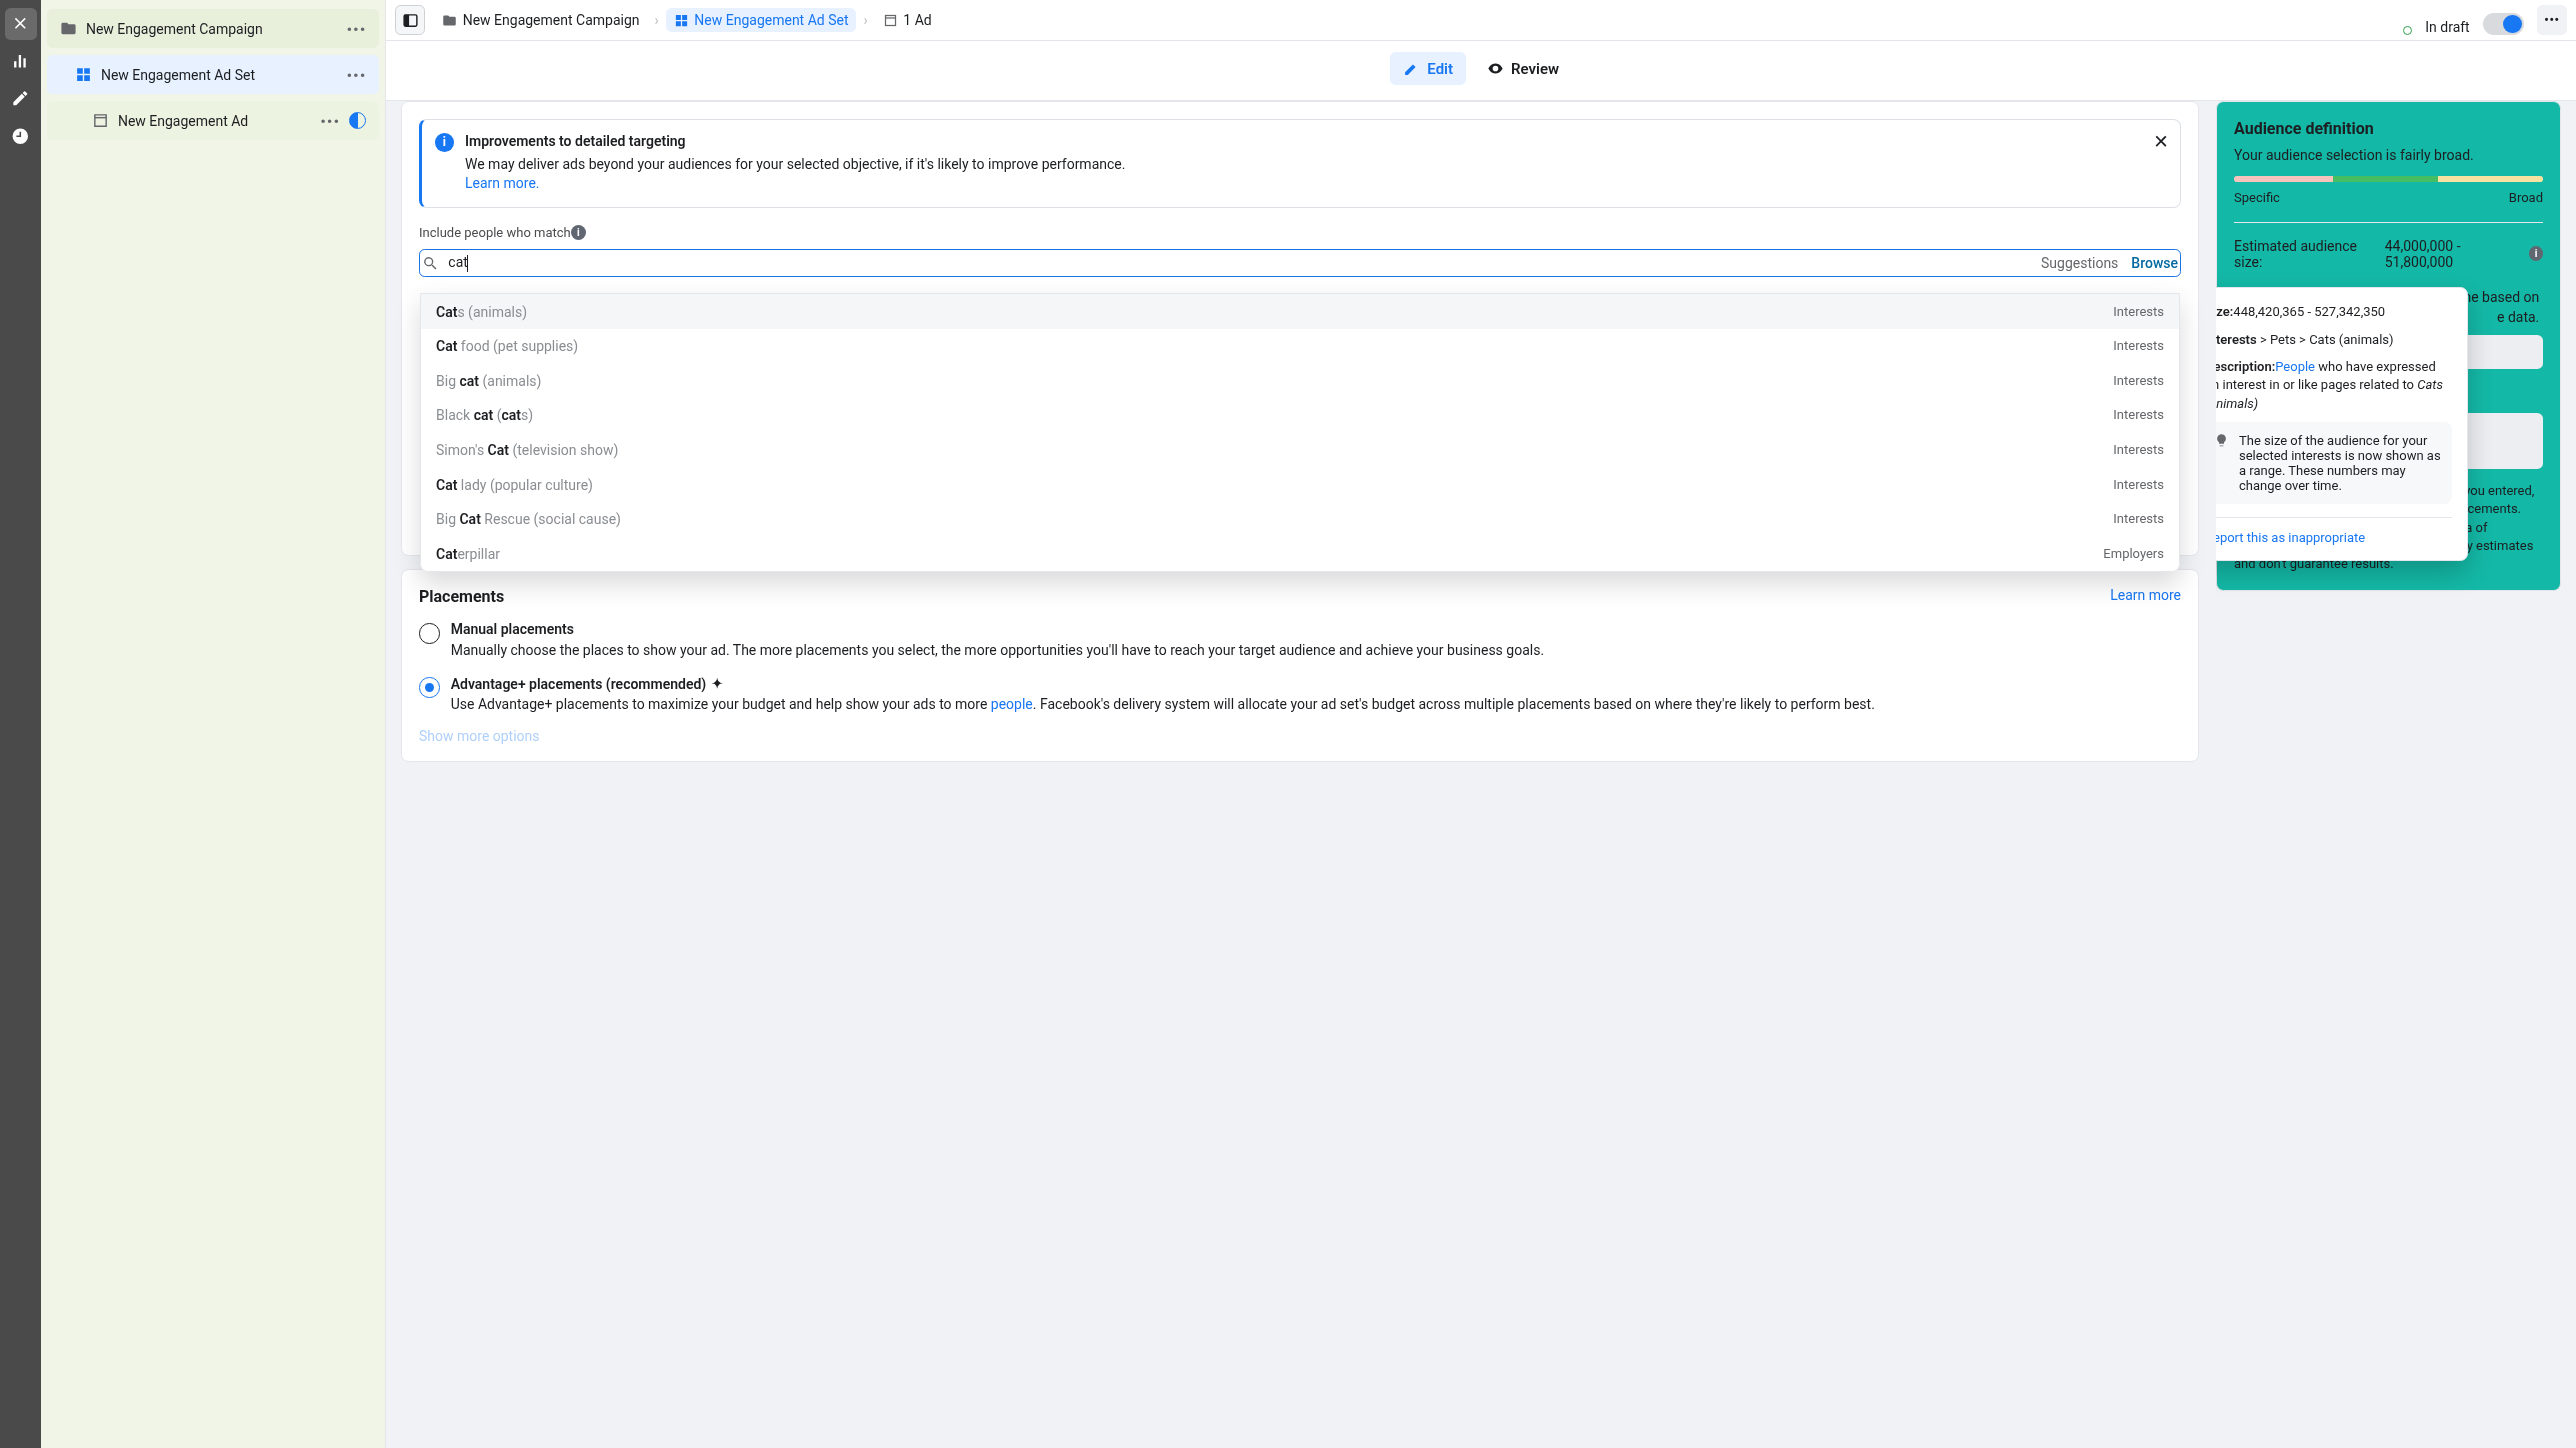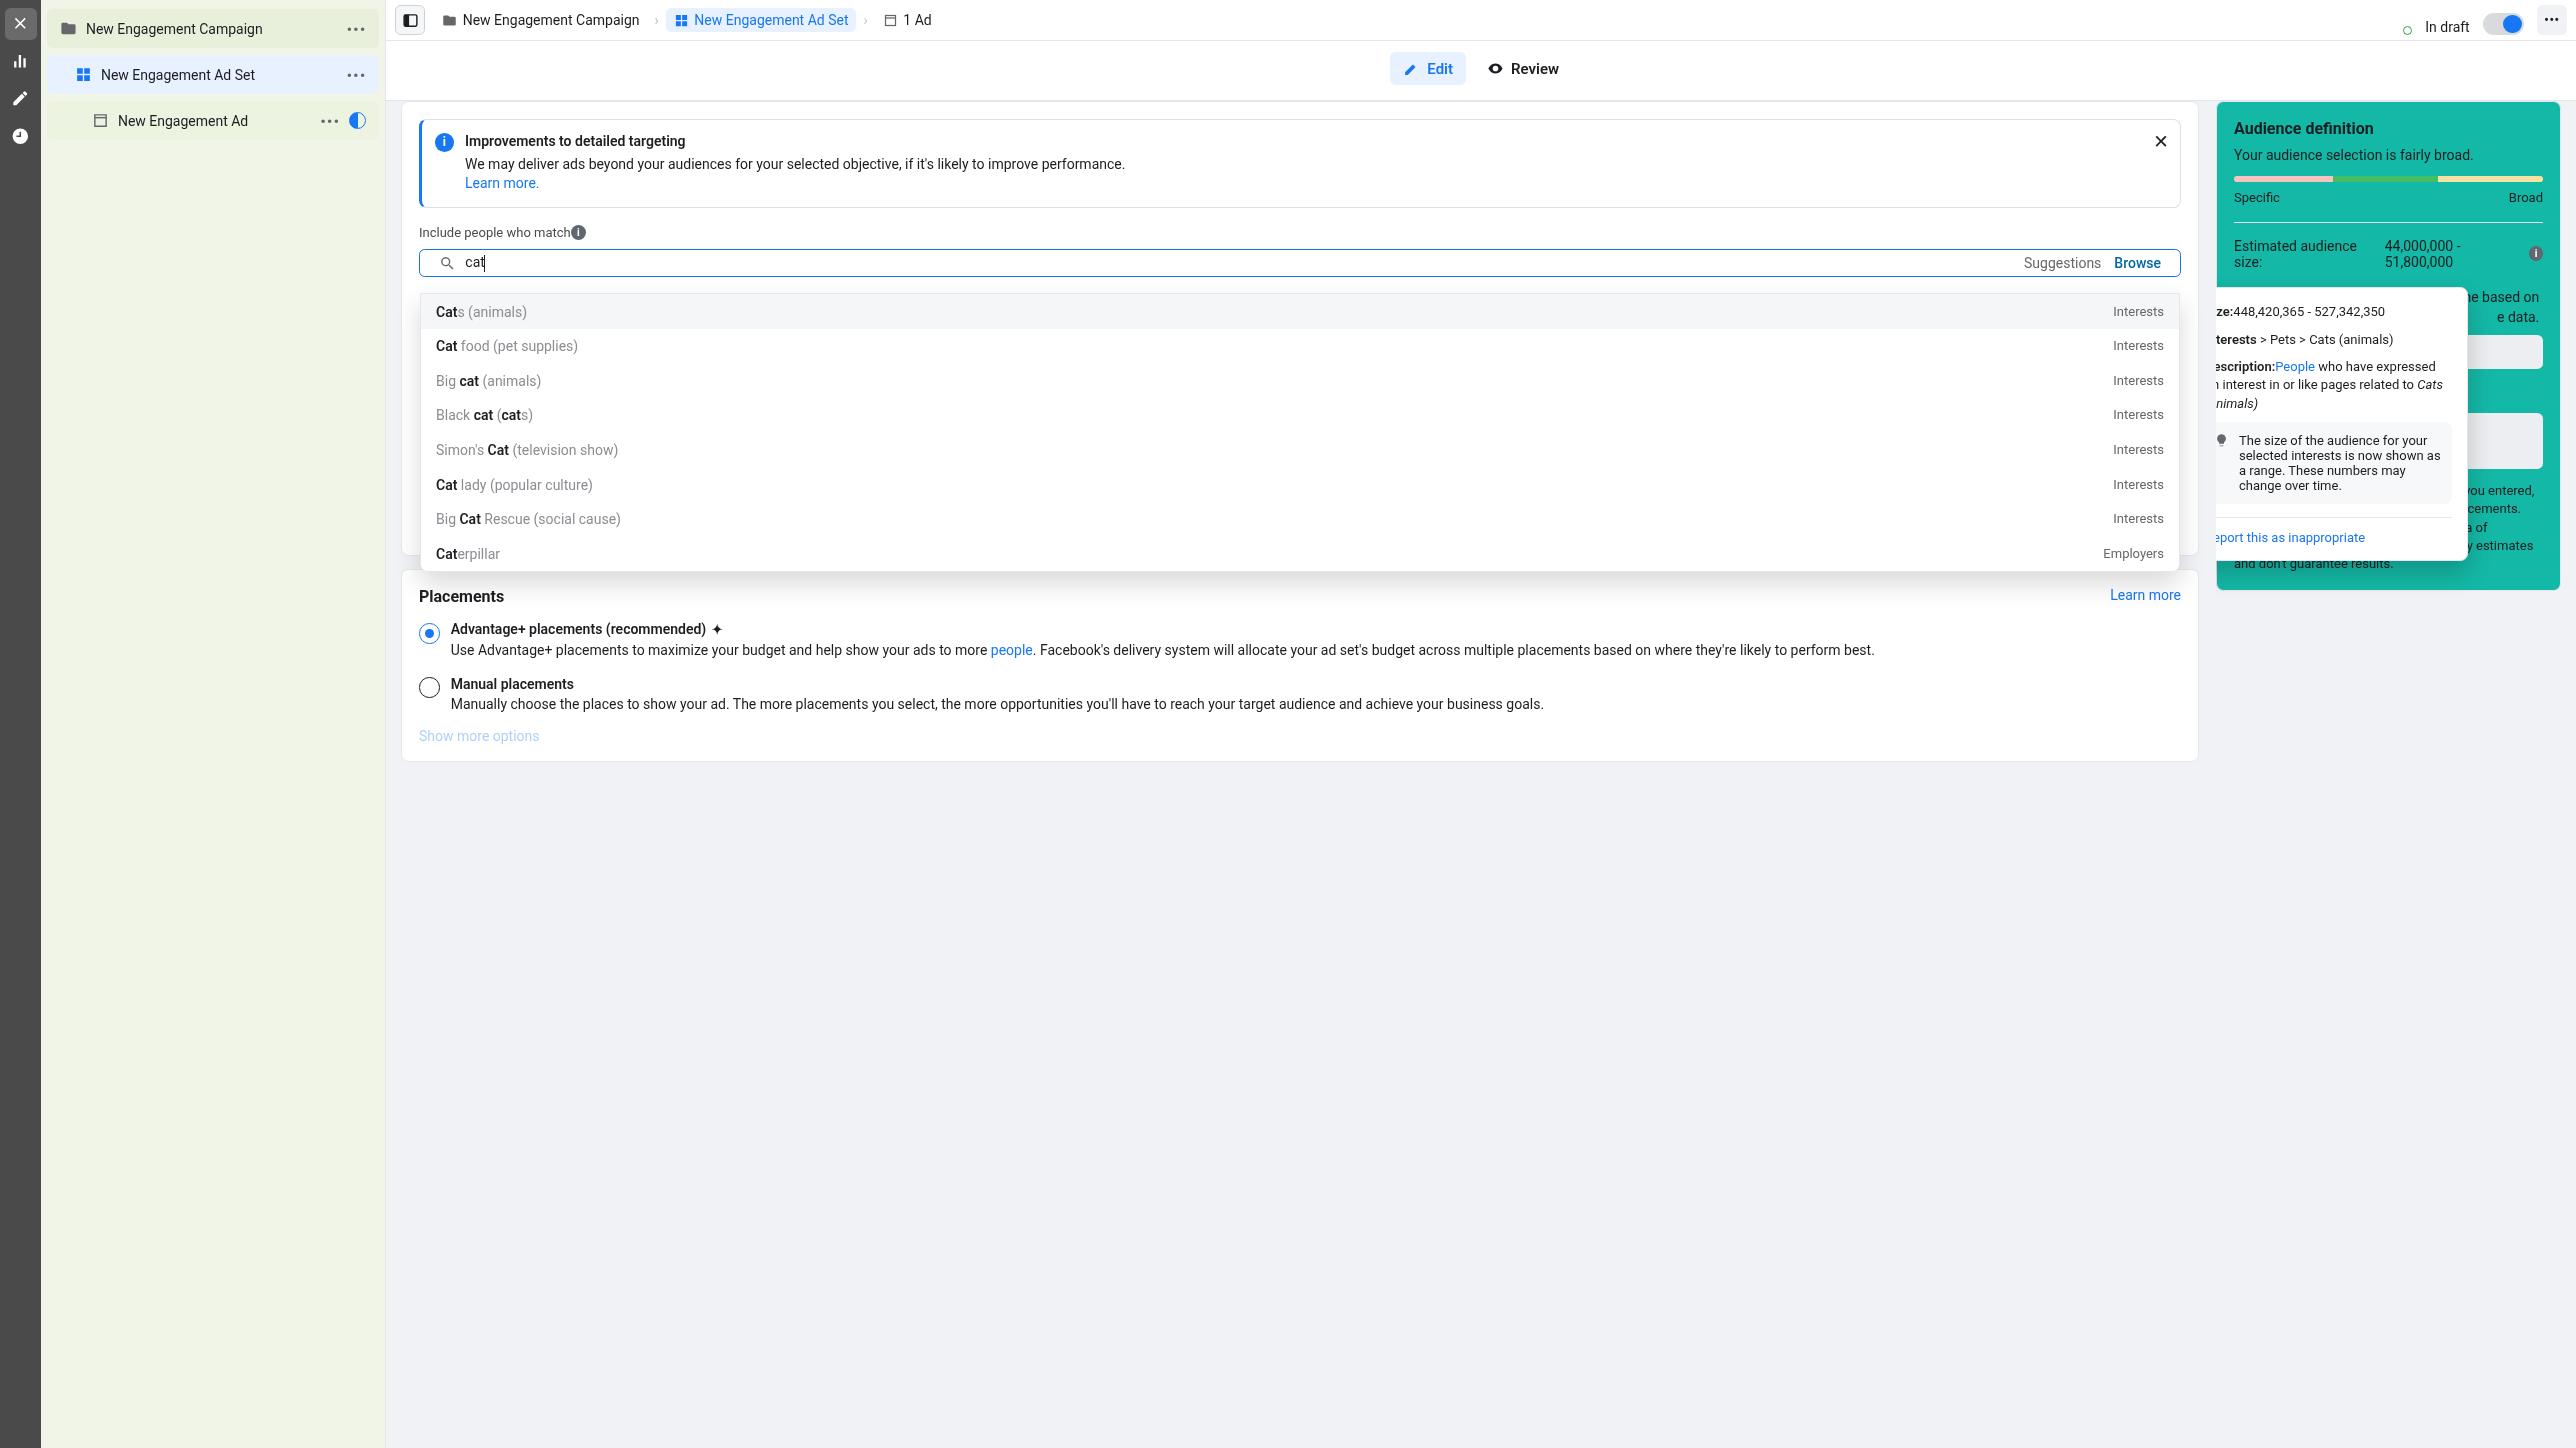--- a/index.html
+++ b/index.html
@@ -54,21 +54,21 @@
   .banner .info-i { position:absolute; left:13px; top:13px; width:18.6px; height:18.6px; border-radius:50%; background:#1877f2; color:#fff; font-size:12px; display:flex; align-items:center; justify-content:center; font-weight:bold; }
   .banner h3 { font-size:14px; font-weight:600; margin-bottom:5.6px; }
   .banner p { font-size:14px; color:#1c1e21; line-height:1.4; }
   .banner a { color:#1877f2; text-decoration:none; }
   .banner .close-x { position:absolute; right:11.2px; top:11.2px; font-size:18.6px; color:#1c1e21; cursor:pointer; }
 
   .field-label { font-size:13px; color:#4b4c4f; display:flex; align-items:center; gap:0; margin:17px 0 9.3px 0; }
   .info-dot { width:15px; height:15px; border-radius:50%; background:#606770; color:#fff; font-size:10.2px; display:inline-flex; align-items:center; justify-content:center; font-weight:bold; }
 
   
-  .combo { border:0.9px solid #1b74e4; border-radius:5.6px; display:flex; align-items:center; padding:0 19px; height:28px; position:relative; }
+  .combo { border:0.9px solid #1b74e4; border-radius:5.6px; display:flex; align-items:center; padding:0 2px; height:28px; position:relative; }
   .combo svg.search { width:17px; height:17px; fill:#65676b; margin-right:9.3px; }
   .combo .aux { color:#65676b; font-size:14px; margin-left:13px; cursor:pointer; }
   .combo .aux.browse { color:#0369a1; font-weight:500; }
   .blink-caret { display:inline-block; width:0.9px; height:17px; background:#1c1e21; margin-left:-0.9px; animation:blink 1s steps(1) infinite; vertical-align:middle; }
   @keyframes blink { 50% { opacity:0; } }
 
   .dropdown { position:absolute; left:0; right:0; top:43px; background:#fff; border:0.9px solid #e4e6eb; border-radius:0 0 7.5px 7.5px; box-shadow:0 11.2px 26px rgba(0,0,0,.15); max-height:279px; overflow:hidden; z-index:20; }
   .dd-item { display:flex; justify-content:space-between; padding:9.3px 15px; font-size:14px; cursor:pointer; }
   .dd-item:first-child { background:#f5f6f7; }
   .dd-item .cat { color:#65676b; font-size:13px; }
@@ -295,40 +295,40 @@
           </div>
         </div>
         <div style="height:261px"></div>
       </div>
 
       <div class="card placements">
         <h2>Placements</h2>
         <span class="learn">Learn more</span>
 
         <div class="opt">
+          <span class="radio"></span>
+          <div class="opt-body">
+            <h4>Manual placements</h4>
+            <p>Manually choose the places to show your ad. The more placements you select, the more opportunities you'll have to reach your target audience and achieve your business goals.</p>
+          </div>
+        </div>
+
+        <div class="opt">
           <span class="radio on"></span>
           <div class="opt-body">
             <h4>
                 <span>Advantage+ placements (recommended)</span> 
                 <span class="sparkle">✦</span>
               </h4>
             <p>
               <span>Use Advantage+ placements to maximize your budget and help show your ads to more </span><span class="link">people</span><span>. Facebook's delivery system will allocate your ad set's budget across multiple placements based on where they're likely to perform best.</span>
             </p>
           </div>
         </div>
 
-        <div class="opt">
-          <span class="radio"></span>
-          <div class="opt-body">
-            <h4>Manual placements</h4>
-            <p>Manually choose the places to show your ad. The more placements you select, the more opportunities you'll have to reach your target audience and achieve your business goals.</p>
-          </div>
-        </div>
-
         <div style="margin-top:13px;color:#1877f2;font-size:14px;opacity:.35">Show more options</div>
       </div>
     </div>
 
     <div class="right-col" style="position:relative;">
       <div class="aud-card">
         <h3>Audience definition</h3>
         <div class="sel">Your audience selection is fairly broad.</div>
         <div class="meter">
           <div class="seg red"></div>

